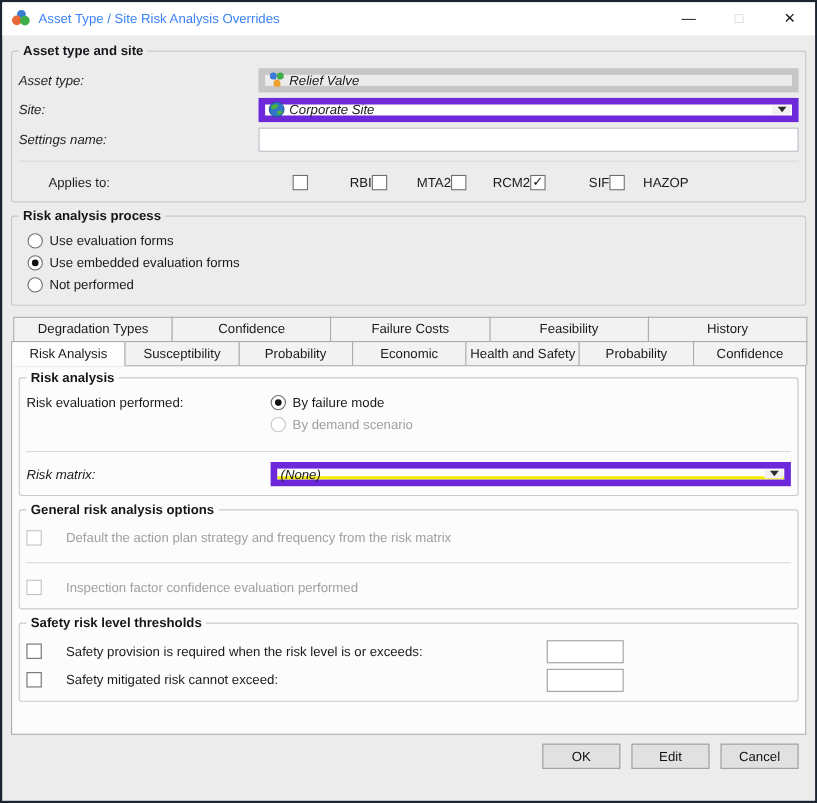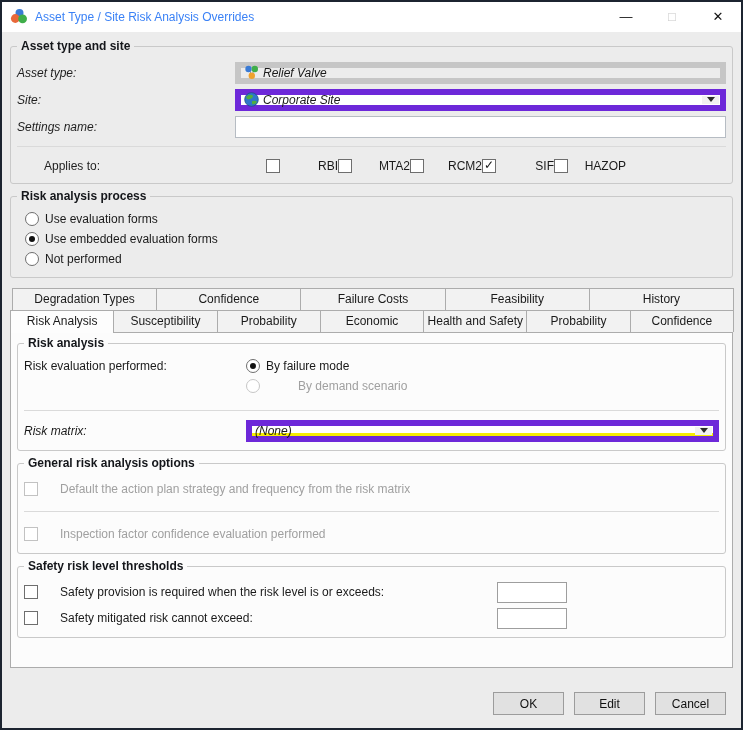--- a/index.html
+++ b/index.html
@@ -65,21 +65,21 @@
 
   .tab-panel { border:1px solid #acacac; background:#fcfcfc; height:336px; padding:10px 6px 6px 6px; position:relative; z-index:1; }
 
   .ra-label { width:222px; flex:0 0 auto; }
 
   .safety-row { display:flex; align-items:center; height:26px; }
   .safety-label { margin-left:22px; flex:1; }
   .safety-input { width:70px; height:21px; border:1px solid #9e9e9e; background:#fff; margin-right:152px; font:inherit; padding:0 3px; }
 
   
-  .footer { display:flex; justify-content:flex-end; align-items:flex-end; margin-top:24px; padding-right:7px; gap:10px; }
+  .footer { display:flex; justify-content:flex-end; align-items:flex-end; margin-top:8px; padding-right:7px; gap:10px; }
   .btn { width:71px; height:23px; background:#e1e1e1; border:1px solid #9c9c9c; display:flex; align-items:center; justify-content:center; font:inherit; color:#111; }
 
   .gap12 { height:12px; }
 </style>
 </head>
 <body>
 
 <div class="window">
 
   <div class="titlebar">
@@ -220,21 +220,21 @@
 
       <div class="group">
         <div class="group-title">Risk analysis</div>
         <div style="display:flex;">
           <div class="ra-label" style="padding-top:3px;">Risk evaluation performed:</div>
           <div>
             <div class="radio-row" style="margin-left:0;">
               <span class="radio selected"></span>
               <span class="opt-label">By failure mode</span>
             </div>
-            <div class="radio-row" style="margin-left:0;gap:32px;">
+            <div class="radio-row" style="margin-left:0;">
               <span class="radio dis"></span>
               <span class="opt-label dis-text">By demand scenario</span>
             </div>
           </div>
         </div>
         <div class="divider" style="margin-top:14px;"></div>
         <div class="form-row">
           <div class="ra-label">Risk matrix:</div>
           <div class="field combo yellow-underline">
             <span>(None)</span>

